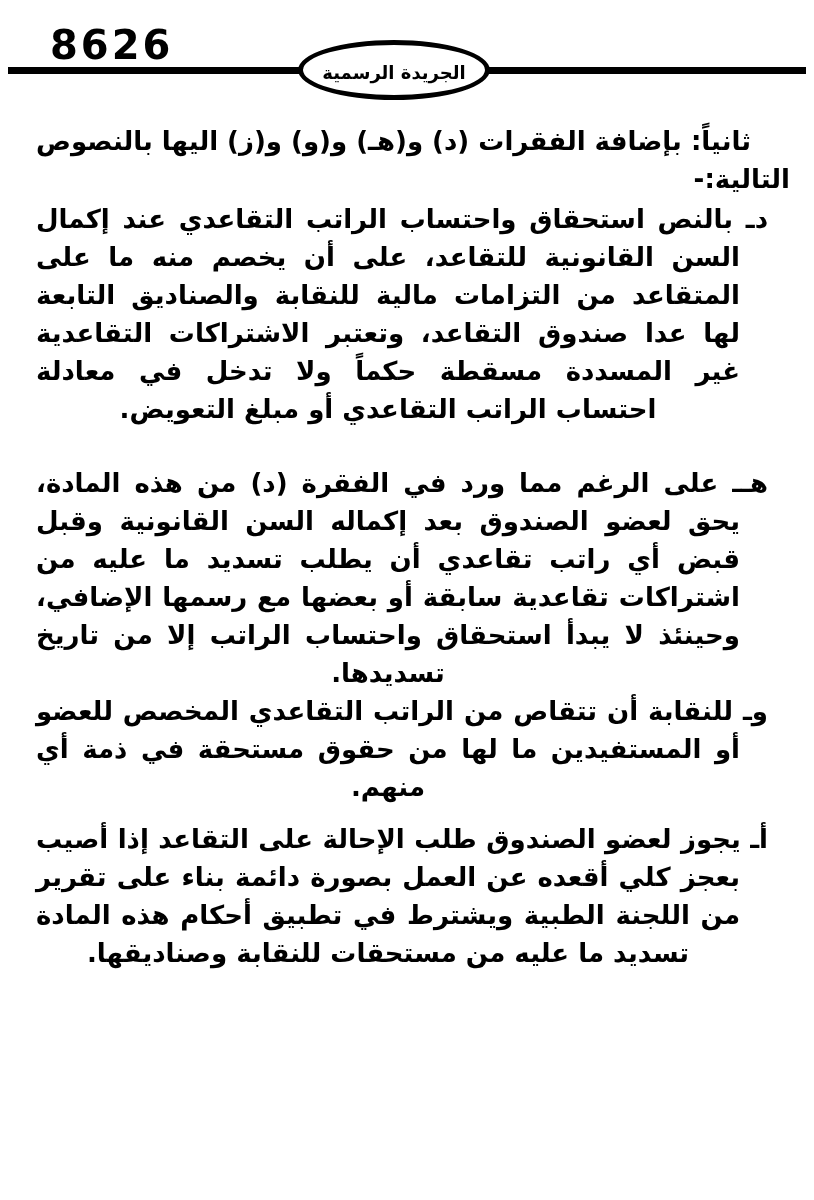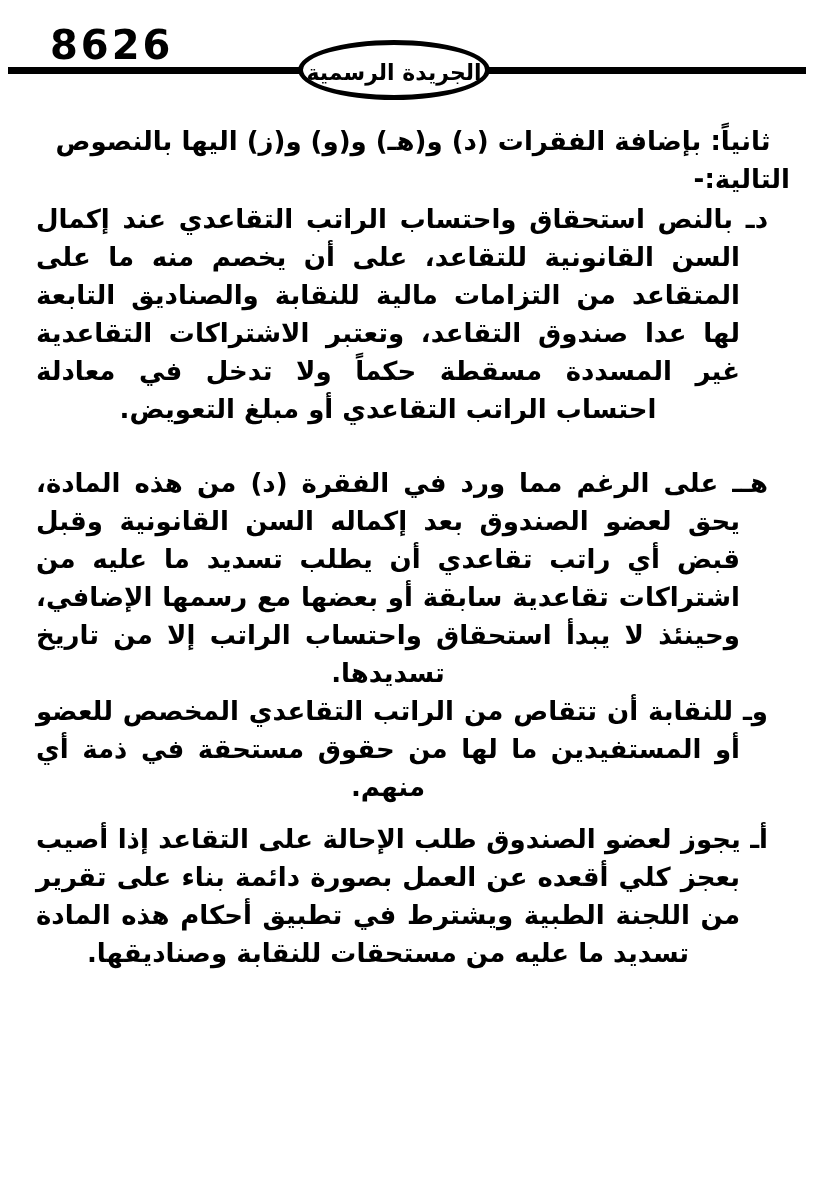--- a/index.html
+++ b/index.html
@@ -43,36 +43,36 @@
     width: 182px;
     height: 50px;
     background: #ffffff;
     border: 5px solid #000000;
     border-radius: 50%;
     display: flex;
     align-items: center;
     justify-content: center;
     z-index: 2;
   }
-  .seal-text { font-size: 22px; direction: rtl; padding-top: 4px; }
+  .seal-text { font-size: 18px; direction: rtl; padding-top: 4px; }
 
   
   .doc {
     position: absolute;
     top: 122px;
     right: 24px;
     left: 36px;
     direction: rtl;
     font-size: 26px;
     line-height: 38px;
     text-align: justify;
   }
   .doc p { margin: 0; }
   .intro {
-    text-align: center;
+    text-align: left;
     text-align-last: right;
     margin-bottom: 2px !important;
   }
   .clause {
     padding-right: 50px;
     text-indent: -28px;
     text-align: justify;
     text-align-last: center;
   }
   .gap-top { margin-top: 36px !important; }

